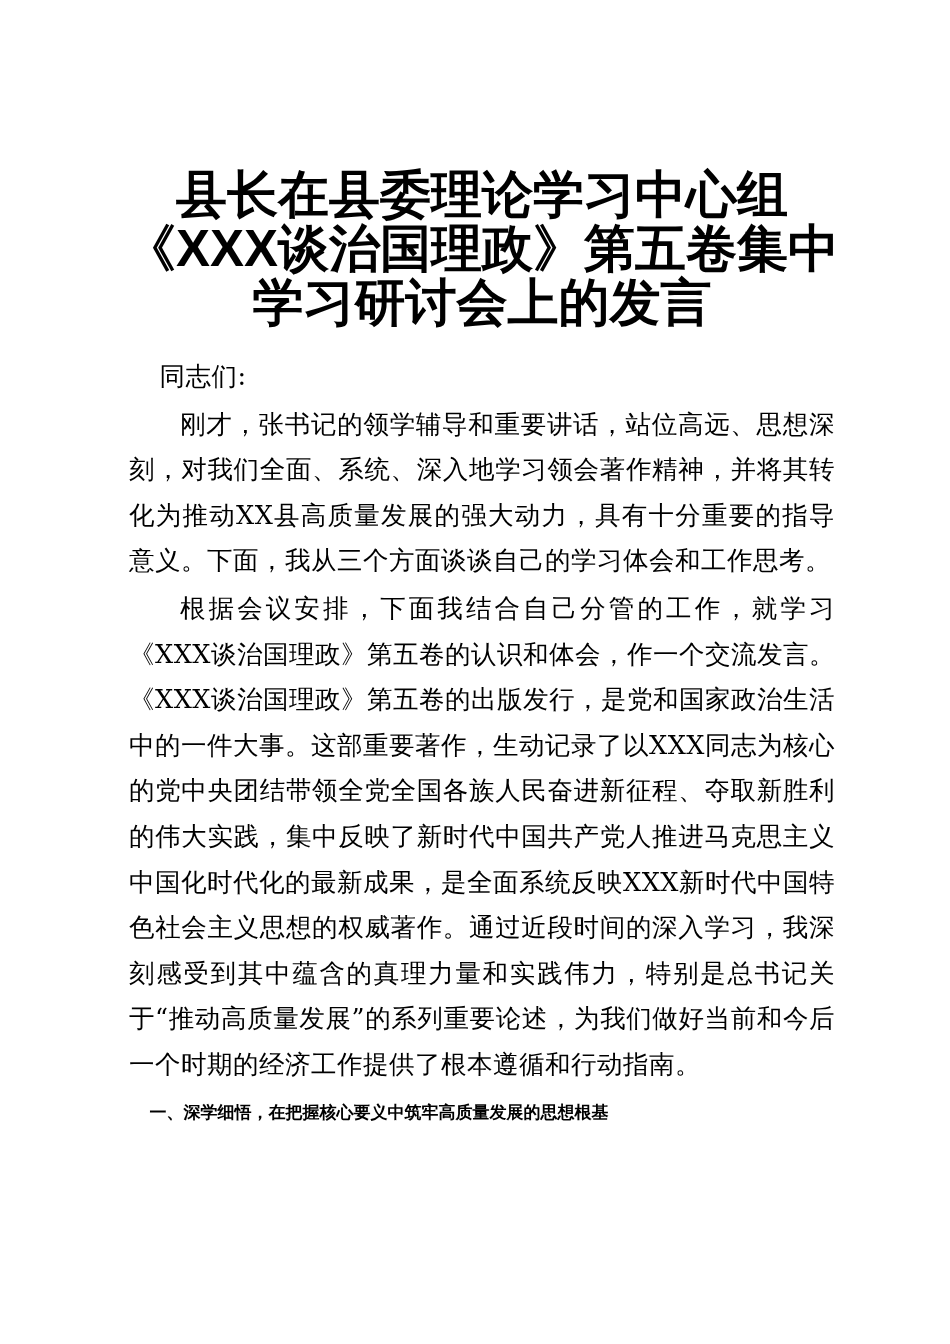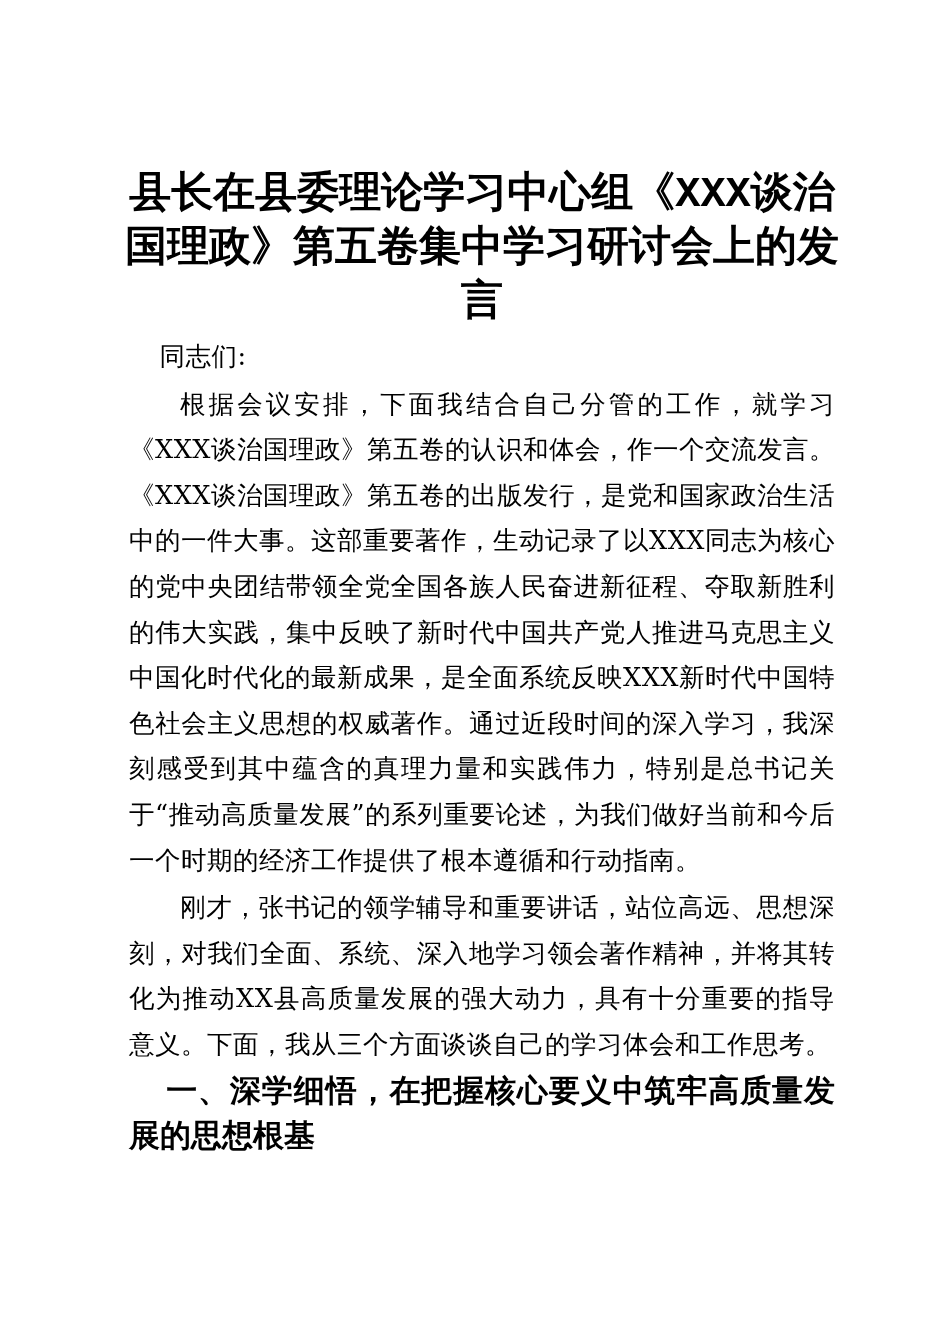--- a/index.html
+++ b/index.html
@@ -15,63 +15,63 @@
       color: #000000;
       font-family: "DejaVu Serif", "Liberation Serif", serif;
     }
     .page {
       position: absolute;
       left: 129px;
       top: 168px;
       width: 706px;
     }
     .title {
-      font-family: Liberation Mono, monospace;
+      font-family: Liberation Sans, sans-serif;
       font-weight: bold;
-      font-size: 42px;
+      font-size: 51px;
       line-height: 54px;
       text-align: center;
       margin: 0 -6px;
       letter-spacing: 0px;
     }
     .body-text {
       font-size: 25.5px;
       line-height: 45.6px;
       text-align: justify;
       text-justify: inter-character;
       margin: 0;
       letter-spacing: 0.5px;
     }
     .indent {
       text-indent: 2em;
     }
     .salutation {
-      margin-top: 4px;
+      margin-top: 24px;
       text-indent: 1.2em;
     }
     .heading {
-      font-family: Liberation Mono, monospace;
+      font-family: Liberation Serif, serif;
       font-weight: bold;
-      font-size: 31px;
+      font-size: 17px;
       line-height: 45.6px;
       text-indent: 1.2em;
       margin: 0;
       text-align: justify;
     }
     .p-gap {
       margin-top: 2px;
     }
   </style>
 </head>
 <body>
 
 <div class="page">
   <h1 class="title">县长在县委理论学习中心组《XXX谈治国理政》第五卷集中学习研讨会上的发言</h1>
 
   <p class="body-text salutation">同志们:</p>
 
+  <p class="body-text indent p-gap">刚才，张书记的领学辅导和重要讲话，站位高远、思想深刻，对我们全面、系统、深入地学习领会著作精神，并将其转化为推动XX县高质量发展的强大动力，具有十分重要的指导意义。下面，我从三个方面谈谈自己的学习体会和工作思考。</p>
+
   <p class="body-text indent p-gap">根据会议安排，下面我结合自己分管的工作，就学习《XXX谈治国理政》第五卷的认识和体会，作一个交流发言。《XXX谈治国理政》第五卷的出版发行，是党和国家政治生活中的一件大事。这部重要著作，生动记录了以XXX同志为核心的党中央团结带领全党全国各族人民奋进新征程、夺取新胜利的伟大实践，集中反映了新时代中国共产党人推进马克思主义中国化时代化的最新成果，是全面系统反映XXX新时代中国特色社会主义思想的权威著作。通过近段时间的深入学习，我深刻感受到其中蕴含的真理力量和实践伟力，特别是总书记关于“推动高质量发展”的系列重要论述，为我们做好当前和今后一个时期的经济工作提供了根本遵循和行动指南。</p>
-
-  <p class="body-text indent p-gap">刚才，张书记的领学辅导和重要讲话，站位高远、思想深刻，对我们全面、系统、深入地学习领会著作精神，并将其转化为推动XX县高质量发展的强大动力，具有十分重要的指导意义。下面，我从三个方面谈谈自己的学习体会和工作思考。</p>
 
   <h2 class="heading p-gap">一、深学细悟，在把握核心要义中筑牢高质量发展的思想根基</h2>
 
 </div>
 
 </body></html>

